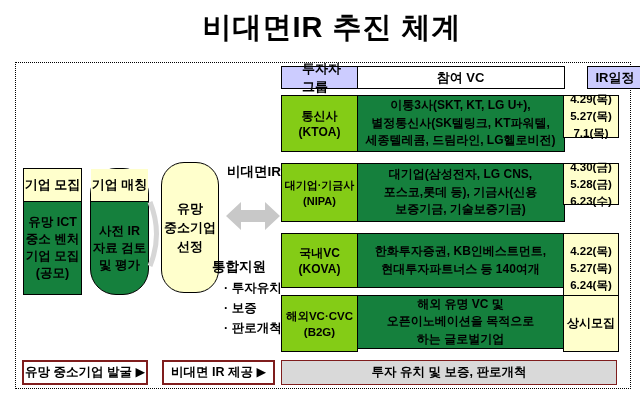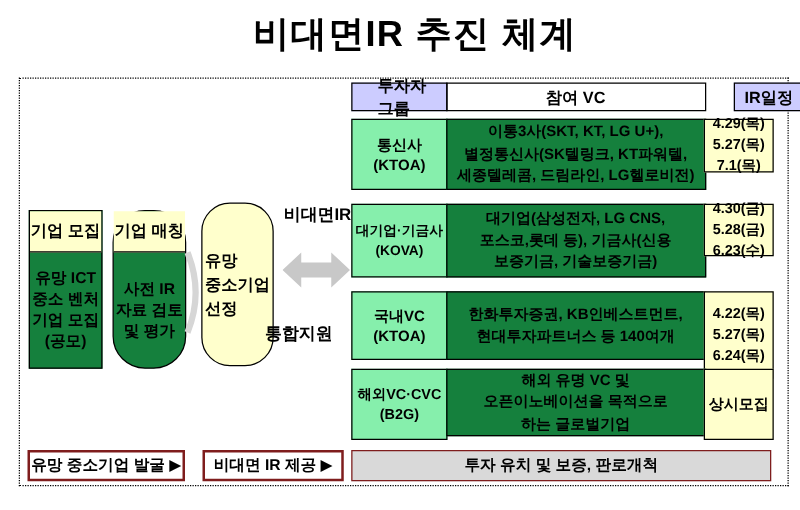--- a/index.html
+++ b/index.html
@@ -12,40 +12,40 @@
     font-size:29px;font-weight:bold;letter-spacing:1px;
   }
   .frame{
     position:absolute;left:15px;top:62px;width:616px;height:327px;
     border:1px dotted #000;box-sizing:border-box;
   }
   .box{position:absolute;border:1.5px solid #000;box-sizing:border-box;background:#15803d;}
   .yellow{background:#ffffcc;}
   .lavender{background:#ccccff;}
   .gray{background:#d9d9d9;}
-  .vcenter{display:flex;align-items:center;justify-content:center;border-radius:23px;}
+  .vcenter{display:flex;align-items:center;justify-content:center;text-align:center;border-radius:23px;}
   .pre{white-space:pre-line;}
   .stage-head{
     height:33px;background:#ffffcc;border-bottom:1.5px solid #000;box-sizing:border-box;
     display:flex;align-items:center;justify-content:center;
     font-size:13px;font-weight:bold;
   }
   .stage-body{
     height:92px;display:flex;align-items:center;justify-content:center;text-align:center;
     font-size:12.5px;font-weight:bold;line-height:17px;
   }
   .sel-box{font-size:13px;font-weight:bold;line-height:19px;}
   .mid-label{position:absolute;font-size:13.5px;font-weight:bold;}
   .bullets{position:absolute;font-size:12.5px;font-weight:bold;line-height:20px;white-space:pre-line;}
   
   .hdr{position:absolute;top:66px;height:23px;border:1.5px solid #000;box-sizing:border-box;
        display:flex;align-items:center;justify-content:center;font-size:13px;font-weight:bold;}
   .cell{position:absolute;border:1.5px solid #000;box-sizing:border-box;
         display:flex;align-items:center;justify-content:center;text-align:center;font-weight:bold;}
-  .c-group{left:281px;width:77px;background:#86efac;font-size:12px;line-height:16px;}
+  .c-group{left:281px;width:77px;background:#84cc16;font-size:12px;line-height:16px;}
   .c-vc{left:356.5px;width:208px;background:#15803d;font-size:12px;line-height:17.5px;}
   .c-ir{left:563px;width:56px;background:#ffffcc;font-size:11.5px;line-height:17px;}
   .bottom{position:absolute;top:360px;height:25px;border:2px solid #7f1d1d;box-sizing:border-box;
           display:flex;align-items:center;justify-content:center;font-size:12.5px;font-weight:bold;}
   .arrow-svg{position:absolute;}
 </style>
 </head>
 <body>
 
 <div class="canvas">
@@ -77,45 +77,48 @@
 중소기업
 선정</div>
 
   <div class="mid-label pre" style="left:227px;top:163px;">비대면IR</div>
 
   <svg class="arrow-svg" style="left:226px;top:199px;" width="54" height="34" viewBox="0 0 54 34">
     <polygon points="0,17 15,3 15,11 39,11 39,3 54,17 39,31 39,23 15,23 15,31" fill="#c8c8c8"></polygon>
   </svg>
 
   <div class="mid-label" style="left:212px;top:258px;">통합지원</div>
+  <div class="bullets" style="left:224px;top:278px;">· 투자유치
+· 보증
+·  판로개척</div>
 
   <div class="hdr lavender" style="left:281px;width:77px;padding-left:20px;">투자자 그룹</div>
   <div class="hdr" style="left:356.5px;width:208px;">참여 VC</div>
   <div class="hdr lavender" style="left:563px;width:56px;margin-left:24px;">IR일정</div>
 
   <div class="cell c-group pre" style="top:95px;height:57px;">통신사
 (KTOA)</div>
   <div class="cell c-vc pre" style="top:95px;height:57px;">이통3사(SKT, KT, LG U+),
 별정통신사(SK텔링크, KT파워텔,
 세종텔레콤, 드림라인, LG헬로비전)</div>
   <div class="cell c-ir pre" style="top:95px;height:43px;">4.29(목)
 5.27(목)
 7.1(목)</div>
 
   <div class="cell c-group pre" style="top:163px;height:59px;font-size:11px;">대기업·기금사
-(KOVA)</div>
+(NIPA)</div>
   <div class="cell c-vc pre" style="top:163px;height:59px;">대기업(삼성전자, LG CNS,
 포스코,롯데 등), 기금사(신용
 보증기금, 기술보증기금)</div>
   <div class="cell c-ir pre" style="top:163px;height:42px;">4.30(금)
 5.28(금)
 6.23(수)</div>
 
   <div class="cell c-group pre" style="top:233px;height:55px;">국내VC
-(KTOA)</div>
+(KOVA)</div>
   <div class="cell c-vc pre" style="top:233px;height:55px;">한화투자증권, KB인베스트먼트,
 현대투자파트너스 등 140여개</div>
   <div class="cell c-ir pre" style="top:233px;height:70px;">4.22(목)
 5.27(목)
 6.24(목)</div>
 
   <div class="cell c-group pre" style="top:295px;height:57px;font-size:11.5px;">해외VC·CVC
 (B2G)</div>
   <div class="cell c-vc pre" style="top:295px;height:54px;">해외 유명 VC 및
 오픈이노베이션을 목적으로

